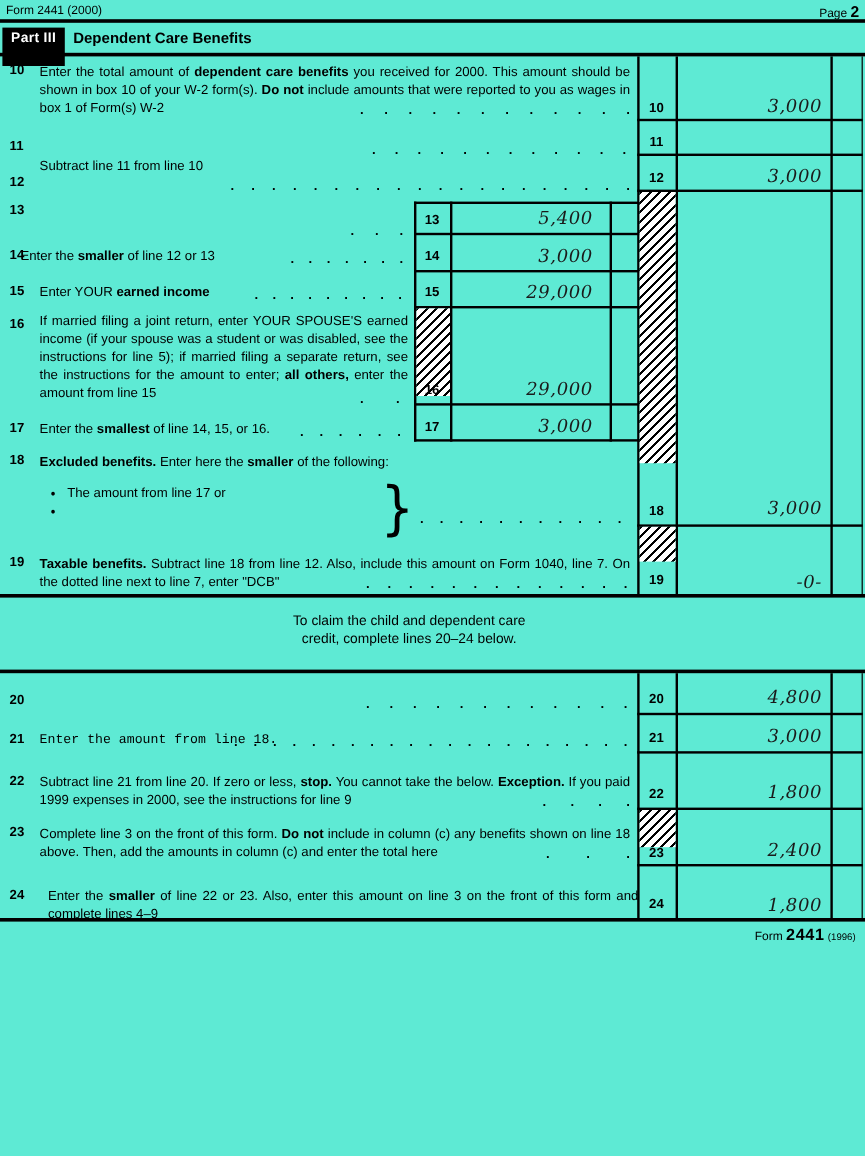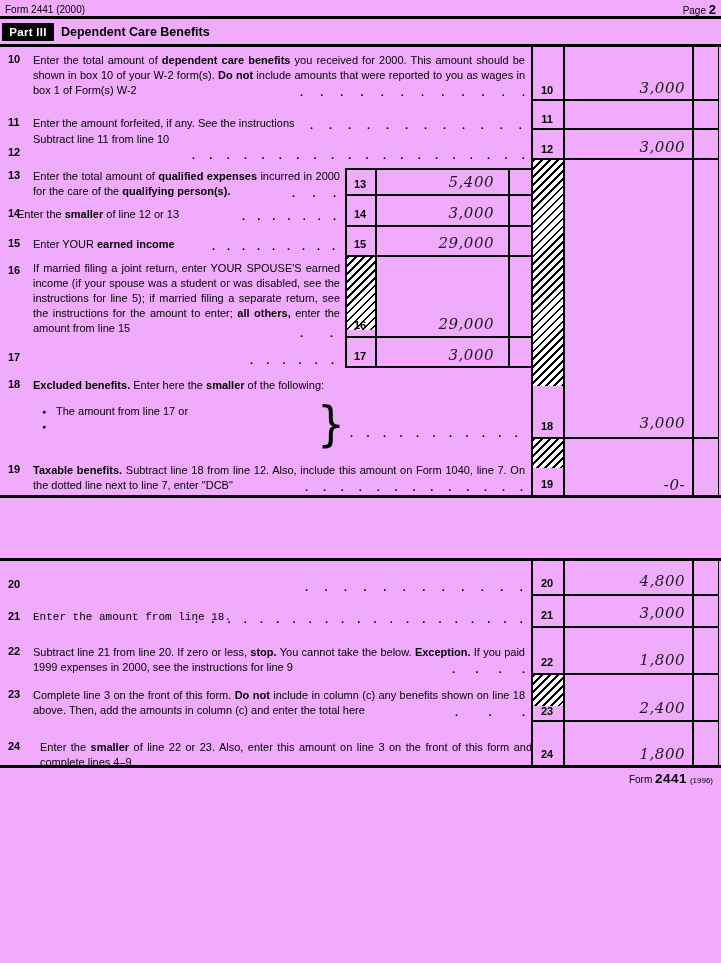--- a/index.html
+++ b/index.html
@@ -1,16 +1,16 @@
 <!DOCTYPE html>
 <html><head>
 <meta charset="utf-8">
 <style>
   html,body{margin:0;padding:0;background:#888;}
-  .page{position:relative;width:721px;height:963px;background:#f0abfc;color:#000;
+  .page{position:relative;width:721px;height:963px;background:#5eead4;color:#000;
         font-family:"Liberation Sans", sans-serif;overflow:hidden;}
   .abs{position:absolute;}
   .t{font-size:11px;line-height:15px;}
   .just{text-align:justify;}
   .nowrap{white-space:nowrap;}
   .bseg{font-weight:bold;}
   .mnum{font-weight:bold;font-size:11px;line-height:13px;}
   .cnum{font-weight:bold;font-size:11px;line-height:13px;width:31px;text-align:center;}
   .val{font-style:italic;font-family:"DejaVu Serif", serif;font-size:15px;line-height:17px;
        letter-spacing:0.5px;text-align:right;color:#1a1a1a;}
@@ -38,21 +38,21 @@
 
 <div class="page">
 
   <div class="abs small10" style="left:5px;top:4px;">Form 2441 (2000)</div>
   <div class="abs pg" style="left:600px;top:2px;width:116px;">
     <span>Page</span>
     <span class="pgn">2</span>
   </div>
   <div class="abs hline" style="left:0;top:16px;width:721px;height:2.5px;"></div>
 
-  <div class="abs badge" style="left:2px;top:23px;width:52px;height:18px;">Part III</div>
+  <div class="abs badge" style="left:2px;top:23px;width:52px;height:32px;">Part III</div>
   <div class="abs title" style="left:61px;top:25px;">Dependent Care Benefits</div>
   <div class="abs hline" style="left:0;top:43.5px;width:721px;height:3px;"></div>
 
   <div class="abs hline" style="left:0;top:495px;width:721px;height:3px;"></div>
   <div class="abs hline" style="left:0;top:558px;width:721px;height:3px;"></div>
   <div class="abs hline" style="left:0;top:765px;width:721px;height:3px;"></div>
 
   <div class="abs vline" style="left:531px;top:46.5px;height:448.5px;"></div>
   <div class="abs vline" style="left:563px;top:46.5px;height:448.5px;"></div>
   <div class="abs vline" style="left:692px;top:46.5px;height:448.5px;"></div>
@@ -100,21 +100,20 @@
       <span>.</span>
       <span>.</span>
       <span>.</span>
       <span>.</span>
       <span>.</span>
     </div>
   <div class="abs cnum" style="left:531.5px;top:84px;">10</div>
   <div class="abs val" style="left:567px;top:80px;width:118px;">3,000</div>
 
   <div class="abs mnum" style="left:8px;top:116px;">11</div>
-  <div class="abs t nowrap" style="left:33px;top:116px;"><span>Enter the amount forfeited, if any. See the instructions</span></div>
   <div class="abs leader" style="left:310px;top:119px;width:212px;">
       <span>.</span>
       <span>.</span>
       <span>.</span>
       <span>.</span>
       <span>.</span>
       <span>.</span>
       <span>.</span>
       <span>.</span>
       <span>.</span>
@@ -146,21 +145,20 @@
       <span>.</span>
       <span>.</span>
       <span>.</span>
       <span>.</span>
       <span>.</span>
     </div>
   <div class="abs cnum" style="left:531.5px;top:143px;">12</div>
   <div class="abs val" style="left:567px;top:139px;width:118px;">3,000</div>
 
   <div class="abs mnum" style="left:8px;top:169px;">13</div>
-  <div class="abs t just" style="left:33px;top:169px;width:307px;"><span>Enter the total amount of </span><span class="bseg">qualified expenses</span><span> incurred in 2000 for the care of the </span><span class="bseg">qualifying person(s).</span></div>
   <div class="abs leader" style="left:292px;top:187px;width:44px;">
       <span>.</span>
       <span>.</span>
       <span>.</span>
     </div>
   <div class="abs cnum" style="left:344.5px;top:178px;">13</div>
   <div class="abs val" style="left:382px;top:174px;width:112px;">5,400</div>
 
   <div class="abs mnum" style="left:8px;top:207px;">14</div>
   <div class="abs t nowrap" style="left:17px;top:207px;"><span>Enter the </span><span class="bseg">smaller</span><span> of line 12 or 13</span></div>
@@ -195,20 +193,21 @@
   <div class="abs mnum" style="left:8px;top:264px;">16</div>
   <div class="abs t just" style="left:33px;top:261px;width:307px;"><span>If married filing a joint return, enter YOUR SPOUSE'S earned income (if your spouse was a student or was disabled, see the instructions for line 5); if married filing a separate return, see the instructions for the amount to enter; </span><span class="bseg">all others,</span><span> enter the amount from line 15</span></div>
   <div class="abs leader" style="left:300px;top:327px;width:33px;">
       <span>.</span>
       <span>.</span>
     </div>
   <div class="abs cnum" style="left:344.5px;top:319px;">16</div>
   <div class="abs val" style="left:382px;top:316px;width:112px;">29,000</div>
 
   <div class="abs mnum" style="left:8px;top:351px;">17</div>
+  <div class="abs t nowrap" style="left:33px;top:351px;"><span>Enter the </span><span class="bseg">smallest</span><span> of line 14, 15, or 16.</span></div>
   <div class="abs leader" style="left:250px;top:354px;width:84px;">
       <span>.</span>
       <span>.</span>
       <span>.</span>
       <span>.</span>
       <span>.</span>
       <span>.</span>
     </div>
   <div class="abs cnum" style="left:344.5px;top:350px;">17</div>
   <div class="abs val" style="left:382px;top:347px;width:112px;">3,000</div>
@@ -248,20 +247,24 @@
       <span>.</span>
       <span>.</span>
       <span>.</span>
       <span>.</span>
       <span>.</span>
       <span>.</span>
     </div>
   <div class="abs cnum" style="left:531.5px;top:478px;">19</div>
   <div class="abs val" style="left:567px;top:477px;width:118px;">-0-</div>
 
+  <div class="abs note" style="left:176px;top:511px;width:330px;">
+    <div>To claim the child and dependent care</div>
+    <div>credit, complete lines 20–24 below.</div>
+  </div>
 
   <div class="abs mnum" style="left:8px;top:578px;">20</div>
   <div class="abs leader" style="left:305px;top:581px;width:218px;">
       <span>.</span>
       <span>.</span>
       <span>.</span>
       <span>.</span>
       <span>.</span>
       <span>.</span>
       <span>.</span>

